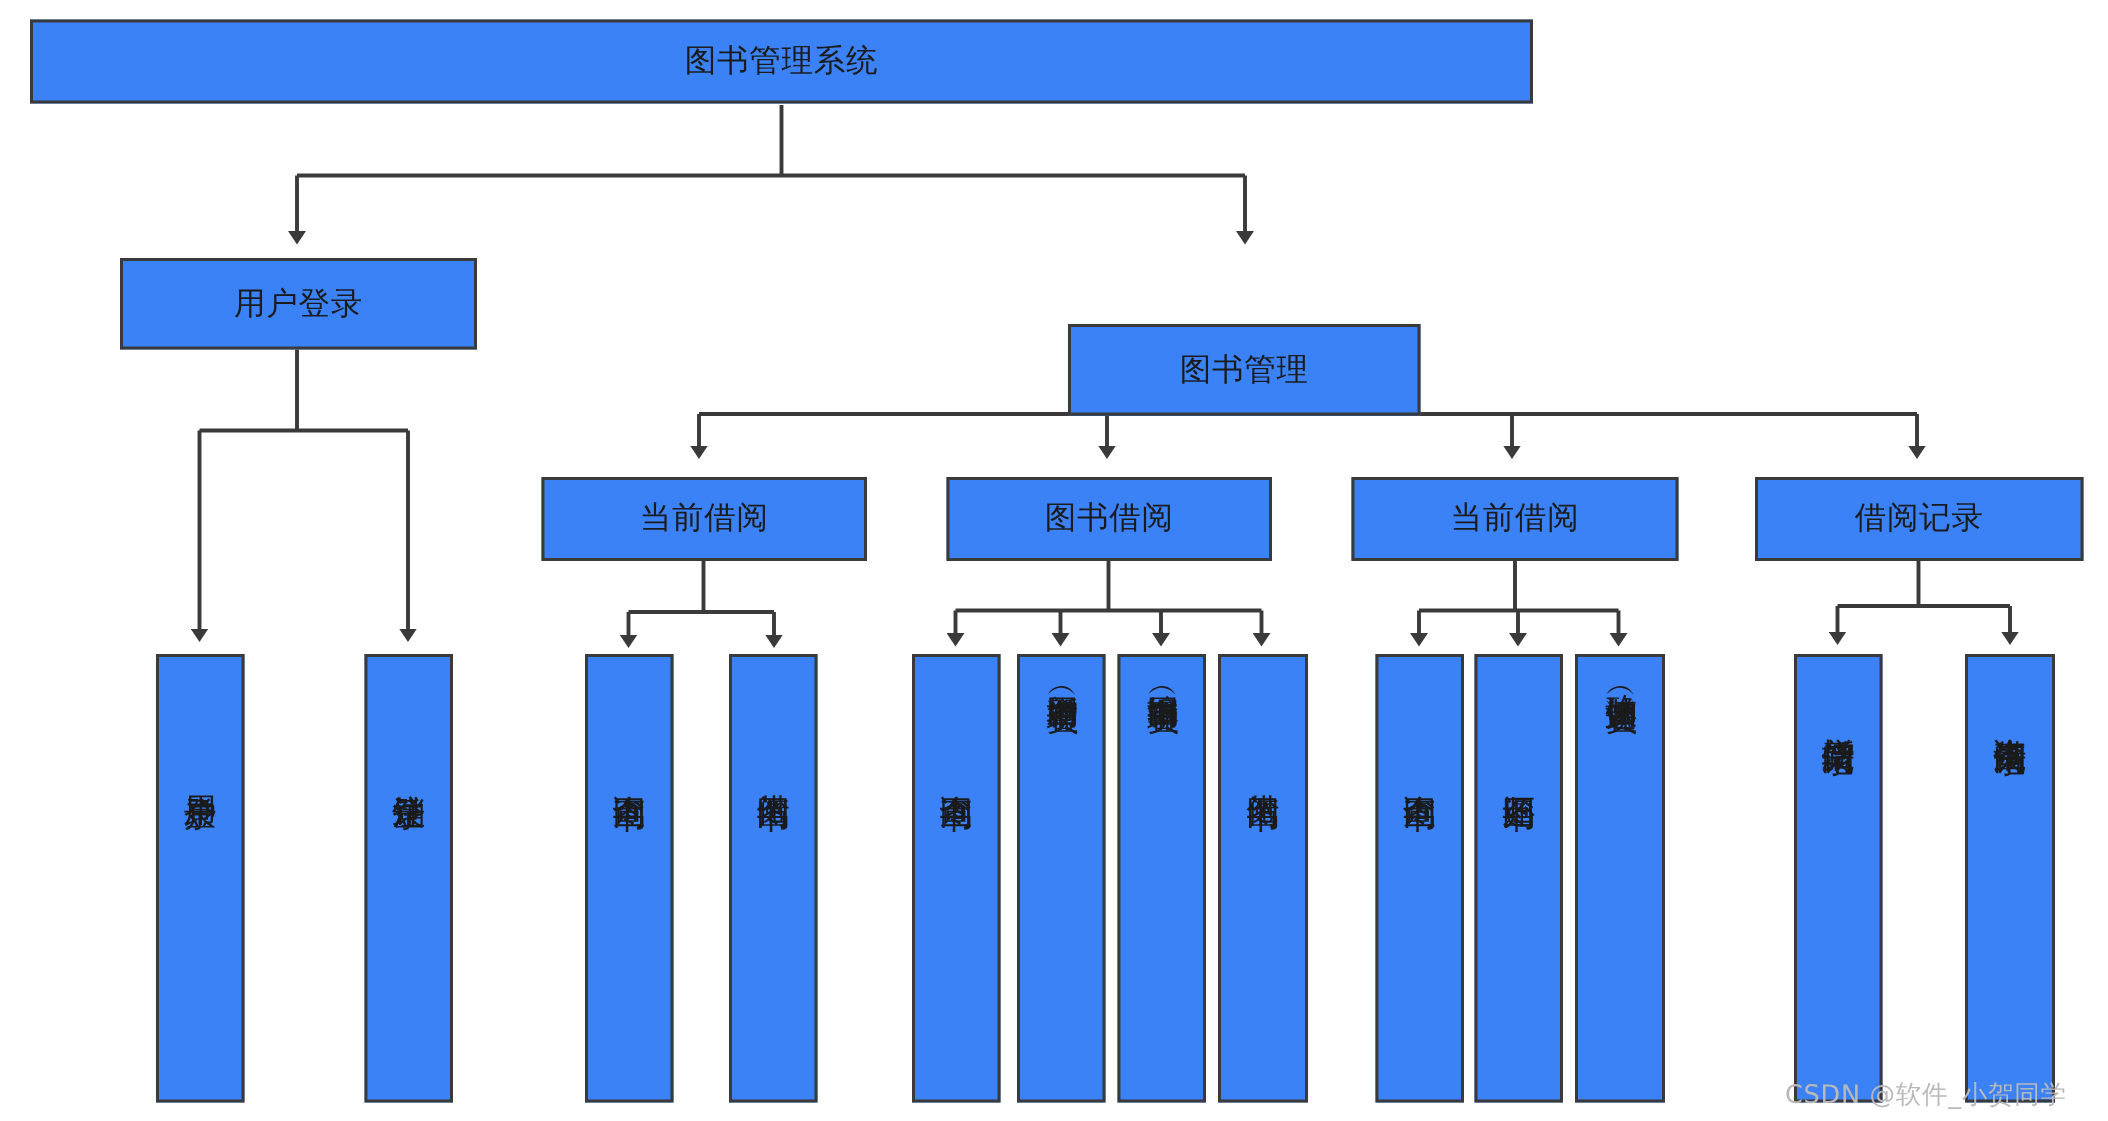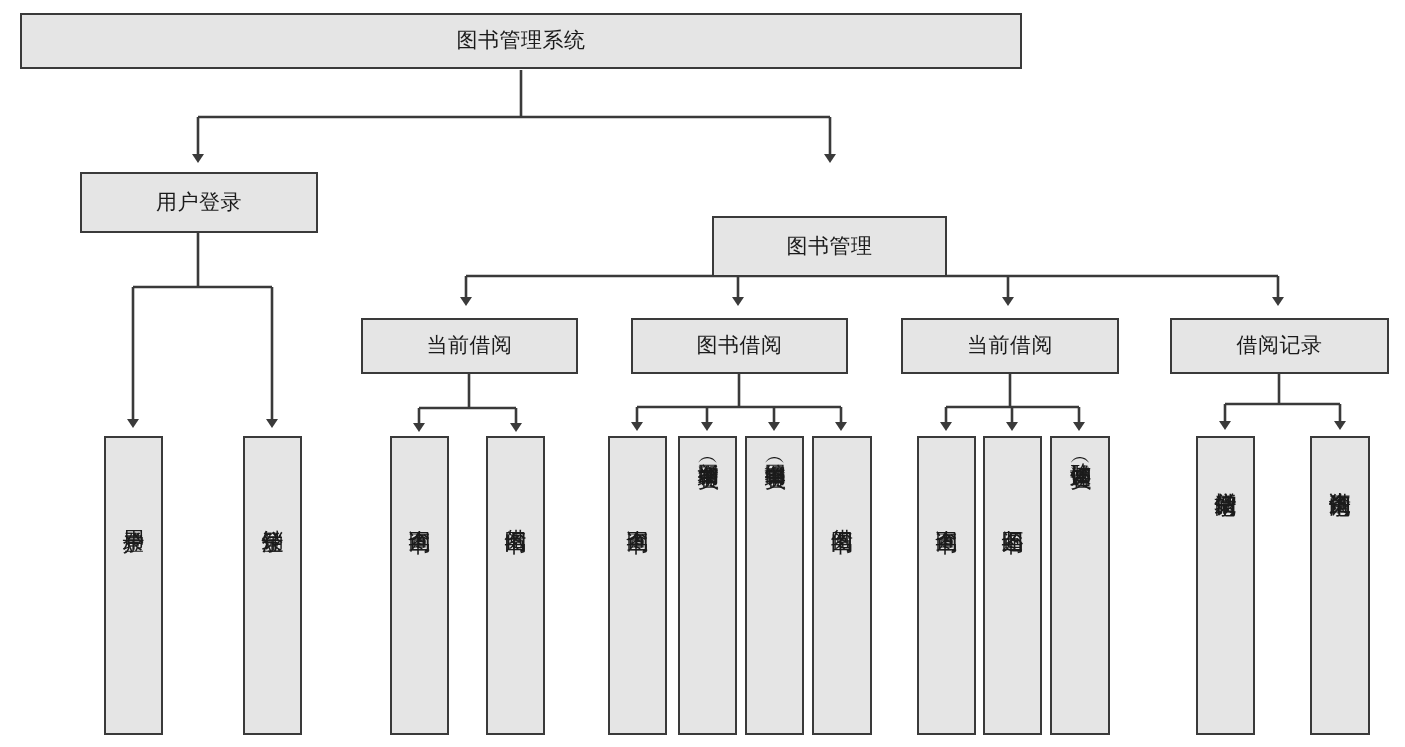--- a/index.html
+++ b/index.html
@@ -22,21 +22,21 @@
     position: absolute;
     left: 0;
     top: 0;
     width: 1405px;
     height: 747px;
     pointer-events: none;
   }
   .node {
     position: absolute;
     box-sizing: border-box;
-    background: #e5e5e5;
+    background: #3b82f6;
     border: 2.5px solid #3a3a3a;
     display: flex;
     align-items: center;
     justify-content: center;
     color: #1b1b1b;
     font-family: Liberation Serif, serif;
   }
   .node.horiz .label {
     writing-mode: horizontal-tb;
     font-size: 21px;
@@ -197,14 +197,15 @@
   </div>
 
   <div class="node vert" style="left:1196px; top:436px; width:59px; height:299px; padding-top:36px;">
     <span class="label">新增借阅记录</span>
   </div>
 
   <div class="node vert" style="left:1310px; top:436px; width:60px; height:299px; padding-top:36px;">
     <span class="label">查询借阅记录</span>
   </div>
 
+  <div class="watermark" style="left:1190px; top:718px;">CSDN @软件_小贺同学</div>
 
 </div>
 
 </body></html>

